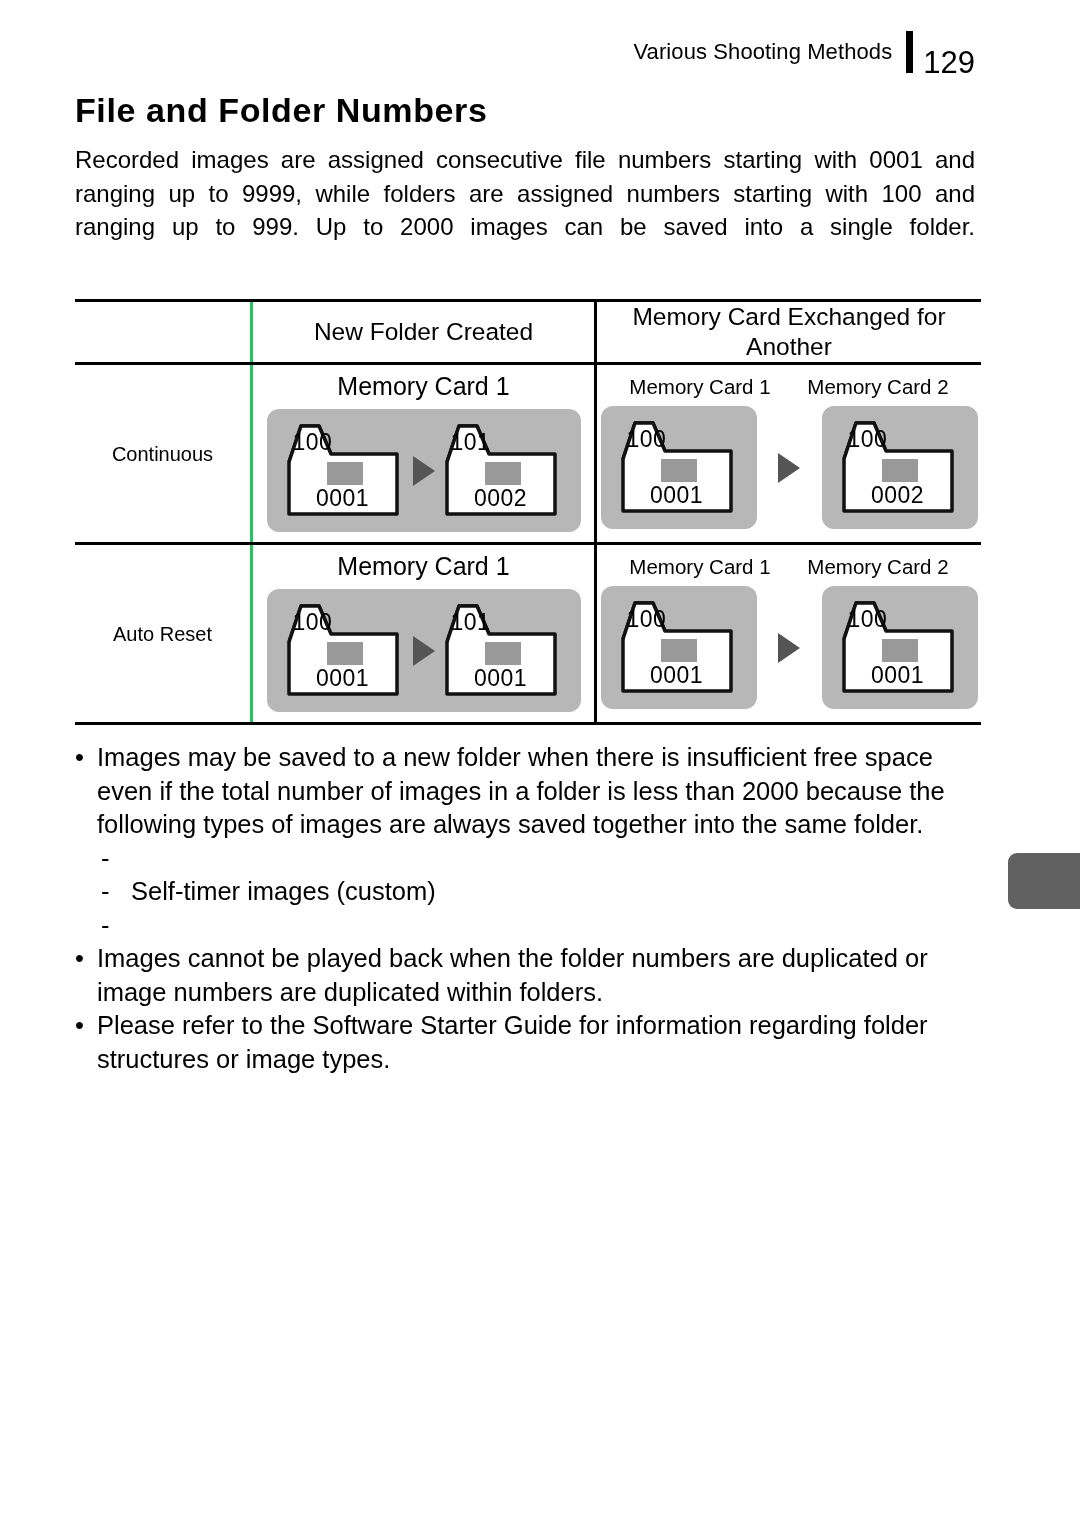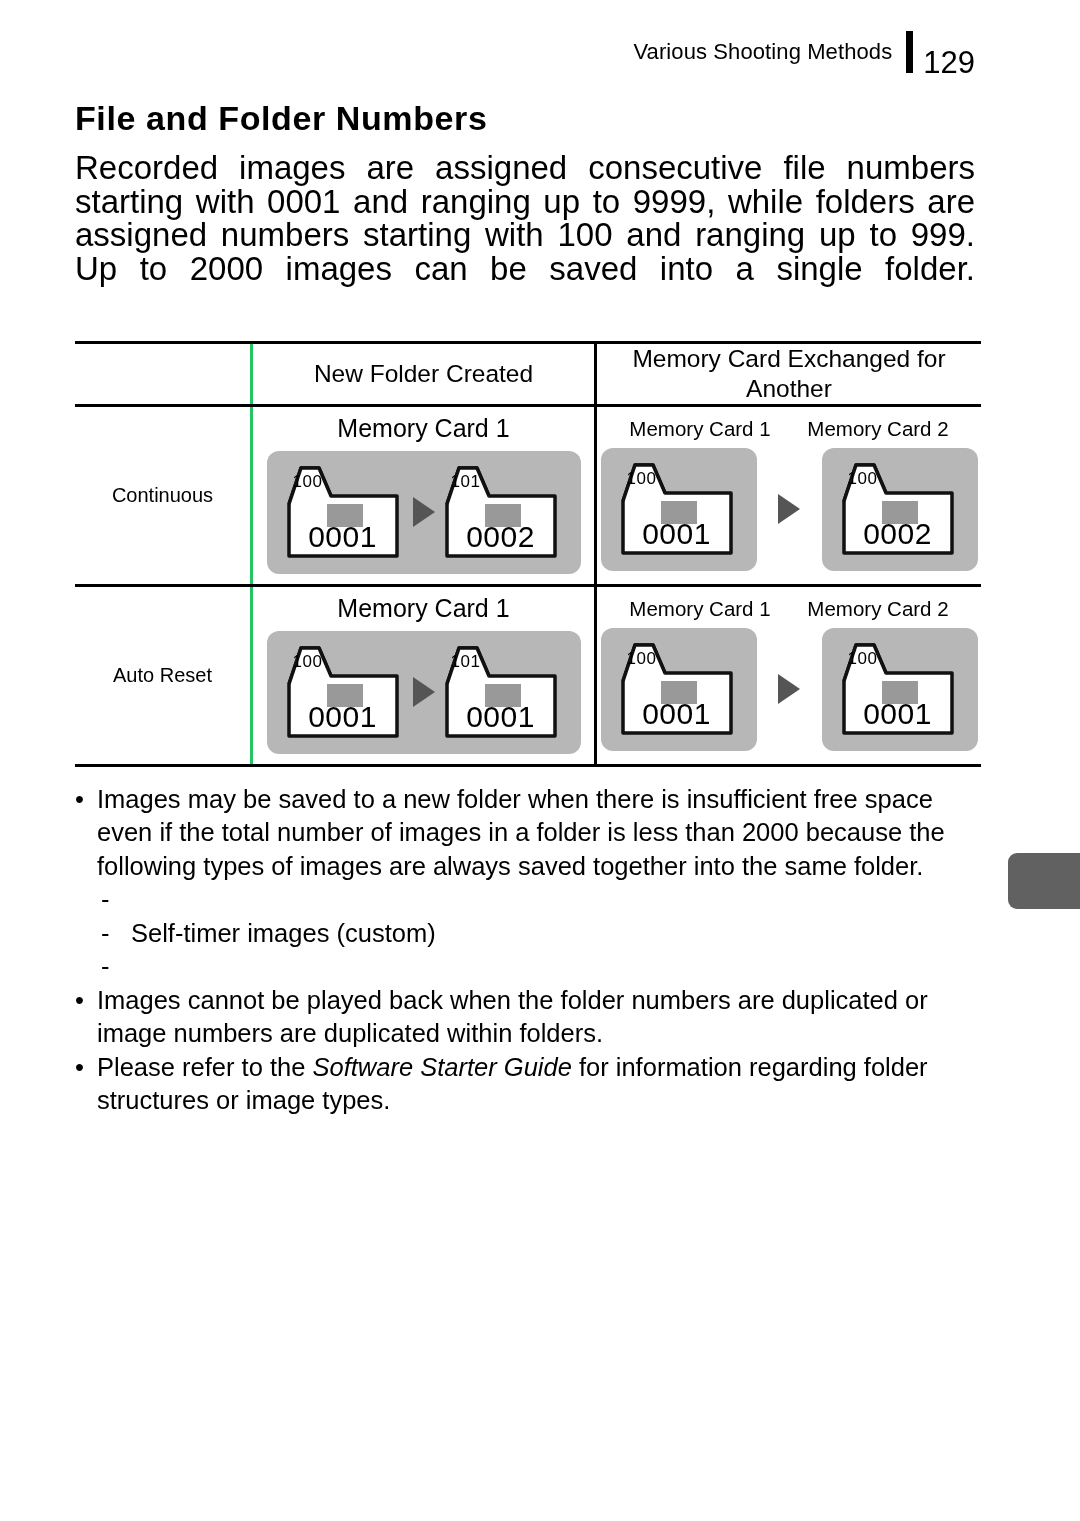--- a/index.html
+++ b/index.html
@@ -42,34 +42,34 @@
     font-size: 31px;
     line-height: 1;
     white-space: nowrap;
     margin-top: 20px;
   }
 
   
   .content {
     position: absolute;
     left: 75px;
-    top: 100px;
+    top: 92px;
     width: 900px;
   }
 
   h1.doc-title {
     font-size: 34px;
     font-weight: bold;
     letter-spacing: .6px;
     margin: 0 0 14px 0;
     line-height: 1.1;
   }
 
   p.intro {
-    font-size: 33px;
+    font-size: 24px;
     line-height: 33.5px;
     margin: 0 0 22px 0;
     text-align: justify;
     text-justify: inter-word;
   }
   p.intro::after {
     content: "";
     display: inline-block;
     width: 100%;
   }
@@ -154,32 +154,32 @@
   .folder {
     position: relative;
     width: 120px;
     height: 97px;
   }
   .folder svg { display: block; }
   .folder .fname {
     position: absolute;
     left: 8px;
     top: 9px;
-    font-size: 17px;
+    font-size: 23px;
     line-height: 1;
     letter-spacing: .5px;
     text-align: center;
   }
   .folder .fnum {
     position: absolute;
     left: 0;
     right: 4px;
     bottom: 9px;
     text-align: center;
-    font-size: 30px;
+    font-size: 23px;
     line-height: 1;
     letter-spacing: .5px;
   }
   .folder .chip {
     position: absolute;
     left: 50%;
     transform: translateX(-50%);
     top: 40px;
     width: 36px;
     height: 23px;
@@ -212,21 +212,21 @@
   }
   .bullet .txt { flex: 1; }
   .subitem {
     display: flex;
     padding-left: 26px;
   }
   .subitem .dash {
     width: 30px;
     flex: 0 0 30px;
   }
-  .em { font-style: italic; }
+  .em { }
 
   
   .edge-tab {
     position: absolute;
     left: 1008px;
     top: 853px;
     width: 72px;
     height: 56px;
     background: #616161;
     border-radius: 9px 0 0 9px;

